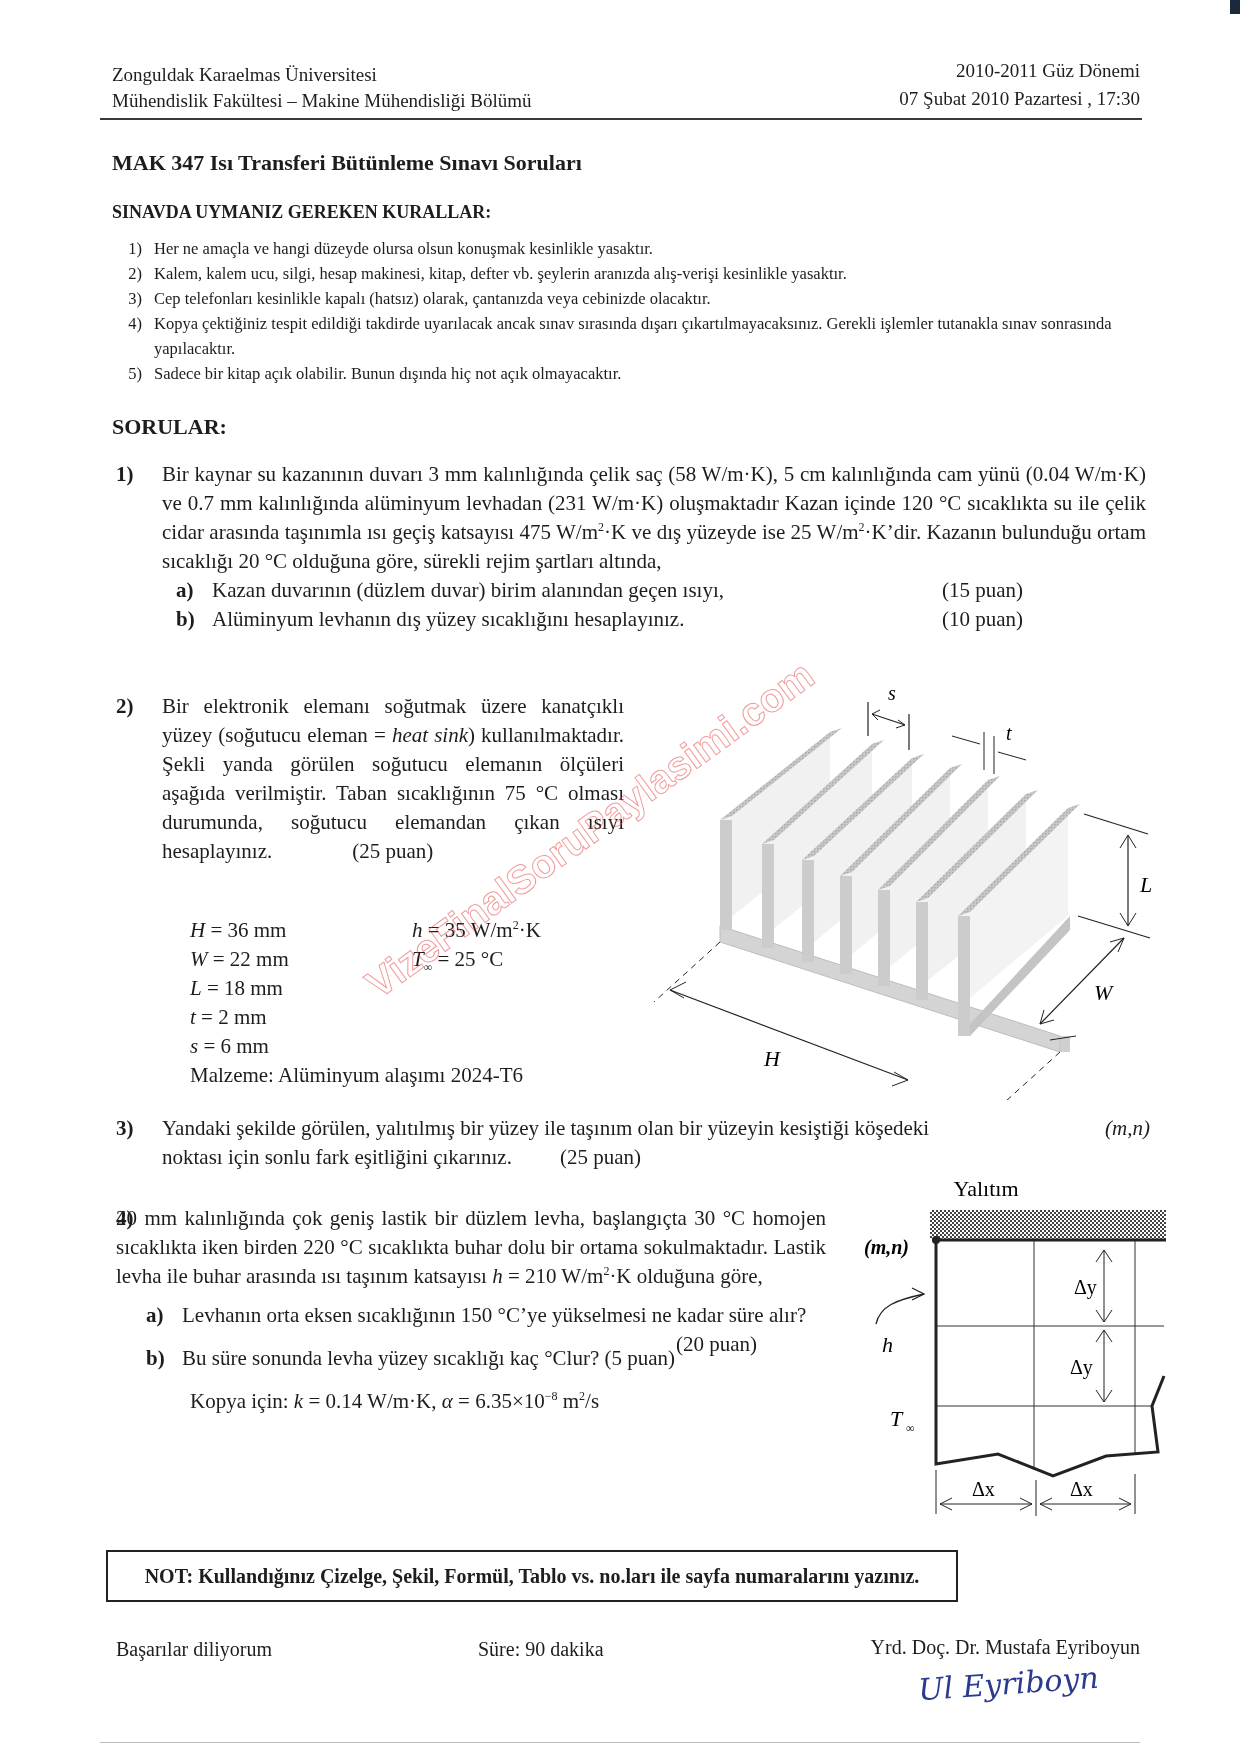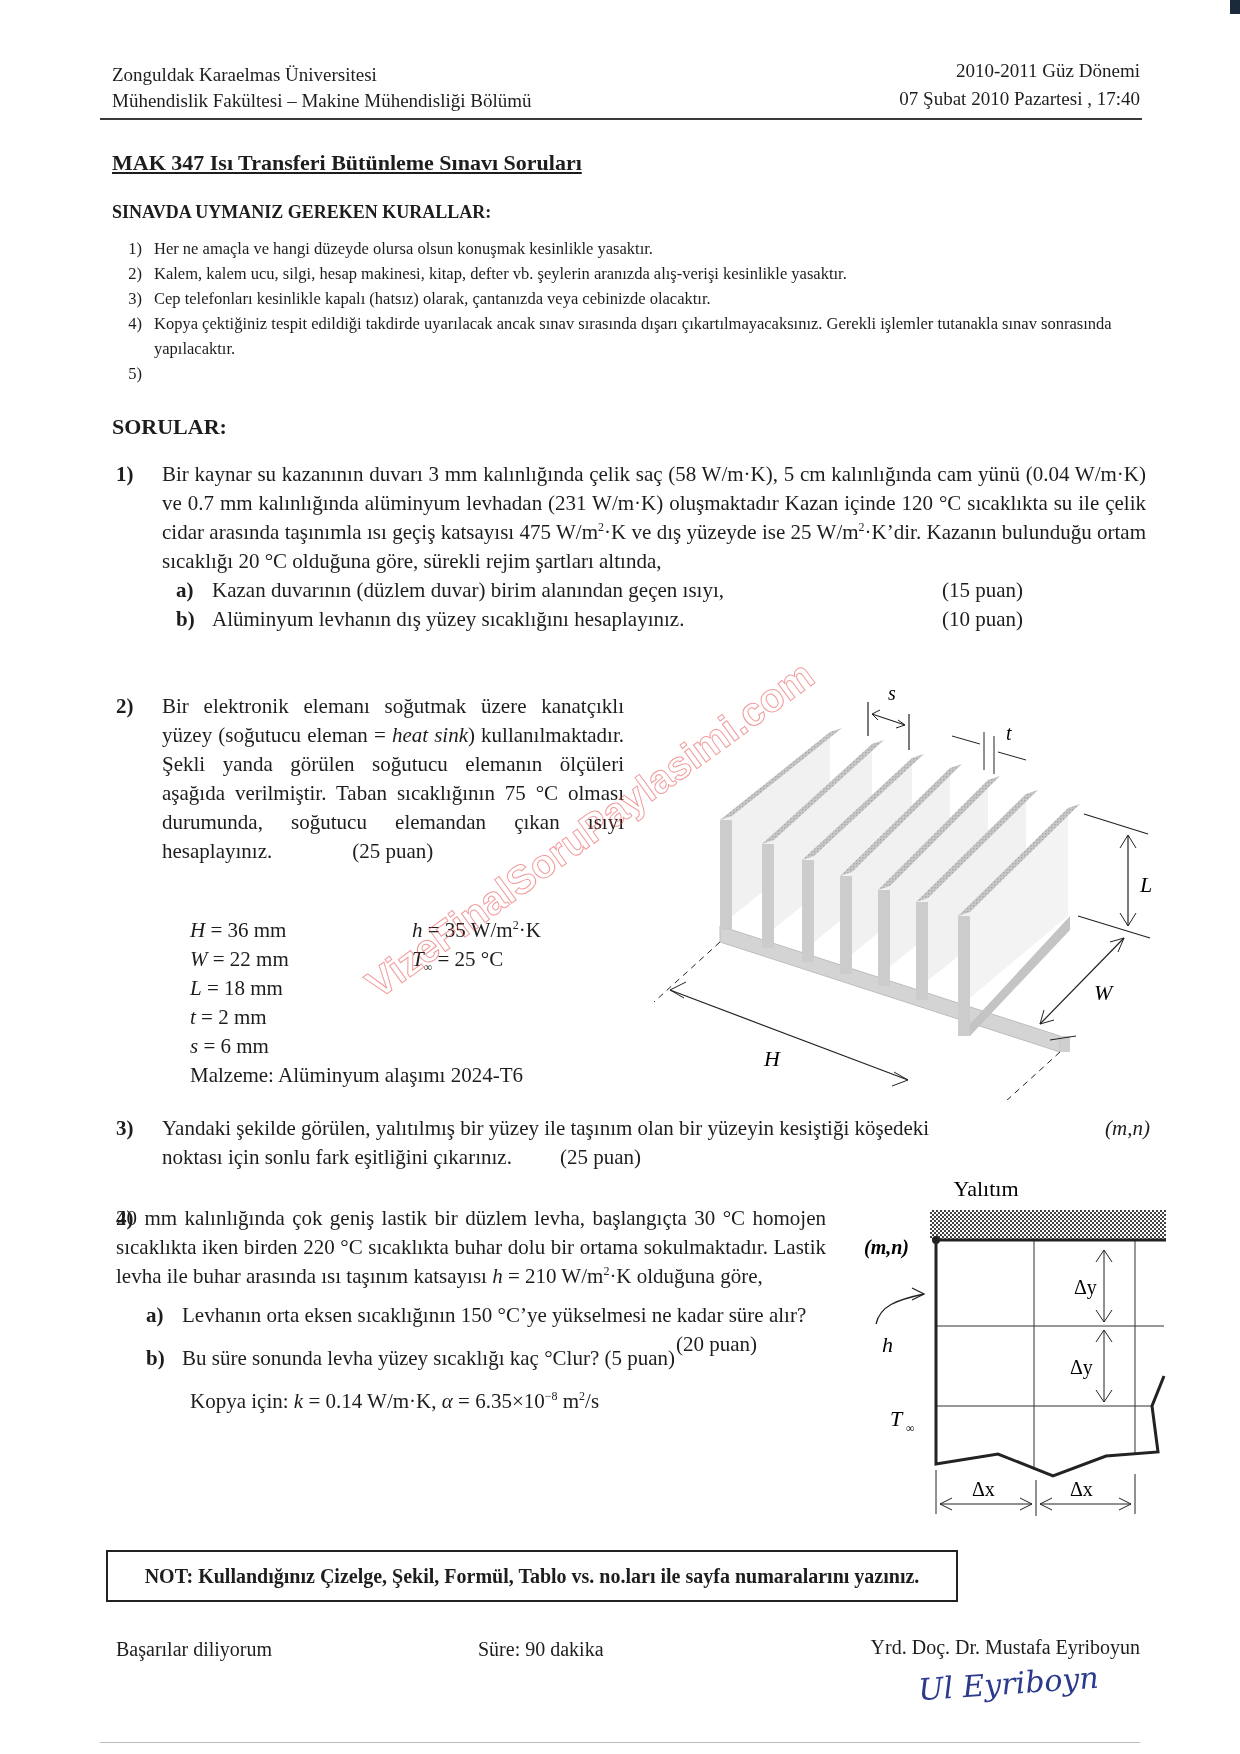--- a/index.html
+++ b/index.html
@@ -36,24 +36,24 @@
          font-size:30px; transform:rotate(-4deg); }
 </style>
 </head>
 <body>
 
 <div class="scan-mark"></div>
 
 <div class="abs hdr" style="left:112px;top:62px;">Zonguldak Karaelmas Üniversitesi</div>
 <div class="abs hdr" style="left:112px;top:88px;">Mühendislik Fakültesi – Makine Mühendisliği Bölümü</div>
 <div class="abs hdr hdr-right" style="right:100px;top:58px;">2010-2011 Güz Dönemi</div>
-<div class="abs hdr hdr-right" style="right:100px;top:86px;">07 Şubat  2010 Pazartesi , 17:40</div>
+<div class="abs hdr hdr-right" style="right:100px;top:86px;">07 Şubat  2010 Pazartesi , 17:30</div>
 <div class="rule" style="left:100px;top:118px;width:1042px;"></div>
 
-<div class="abs title" style="left:112px;top:150px;text-decoration:underline;">MAK 347 Isı Transferi Bütünleme Sınavı Soruları</div>
+<div class="abs title" style="left:112px;top:150px;">MAK 347 Isı Transferi Bütünleme Sınavı Soruları</div>
 
 <div class="abs rules-title" style="left:112px;top:202px;">SINAVDA UYMANIZ GEREKEN KURALLAR:</div>
 <div class="abs" style="left:112px;top:236px;width:1000px;">
   <div class="rule-item">
       <span class="num">1)</span>
       <span>Her ne amaçla ve hangi düzeyde olursa olsun konuşmak kesinlikle yasaktır.</span>
     </div>
   <div class="rule-item">
       <span class="num">2)</span>
       <span>Kalem, kalem ucu, silgi, hesap makinesi, kitap, defter vb. şeylerin aranızda alış-verişi kesinlikle yasaktır.</span>
@@ -61,20 +61,21 @@
   <div class="rule-item">
       <span class="num">3)</span>
       <span>Cep telefonları kesinlikle kapalı (hatsız) olarak, çantanızda veya cebinizde olacaktır.</span>
     </div>
   <div class="rule-item">
       <span class="num">4)</span>
       <span>Kopya çektiğiniz tespit edildiği takdirde uyarılacak ancak sınav sırasında dışarı çıkartılmayacaksınız. Gerekli işlemler tutanakla sınav sonrasında yapılacaktır.</span>
     </div>
   <div class="rule-item">
       <span class="num">5)</span>
+      <span>Sadece bir kitap açık olabilir. Bunun dışında hiç not açık olmayacaktır.</span>
     </div>
 </div>
 
 <div class="abs sorular" style="left:112px;top:414px;">SORULAR:</div>
 
 <div class="abs q" style="left:116px;top:460px;width:1030px;">
   <span class="qn">1)</span>
   <div class="qt" style="margin-left:46px;"><span>Bir kaynar su kazanının duvarı 3 mm kalınlığında çelik saç (58 W/m·K), 5 cm kalınlığında cam yünü (0.04 W/m·K) ve 0.7 mm kalınlığında alüminyum levhadan (231 W/m·K) oluşmaktadır Kazan içinde 120 °C sıcaklıkta su ile çelik cidar arasında taşınımla ısı geçiş katsayısı 475 W/m</span><sup>2</sup><span>·K ve dış yüzeyde ise 25 W/m</span><sup>2</sup><span>·K’dir. Kazanın bulunduğu ortam sıcaklığı 20 °C olduğuna göre, sürekli rejim şartları altında,</span></div>
   <div class="sub" style="margin-left:60px;position:relative;">
     <span class="sl">a)</span>

